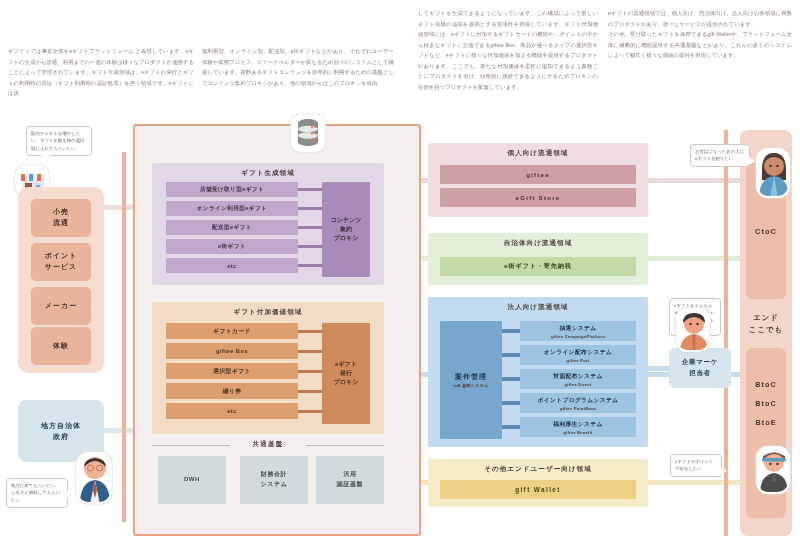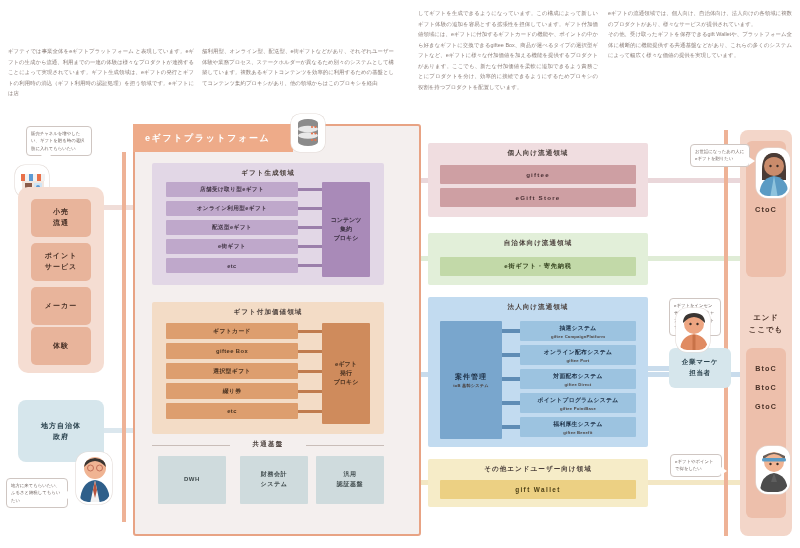--- a/index.html
+++ b/index.html
@@ -178,35 +178,35 @@
     display: flex; align-items: center; justify-content: center; text-align: center;
     font-size: 7px; font-weight: bold; color: #2d4550; line-height: 1.6; letter-spacing: 1px;
   }
 
   
   #right-enduser-band {
     left: 740px; top: 130px; width: 52px; height: 406px;
     background: #f3d6c9; border-radius: 8px;
   }
   #ctoc-box {
-    left: 746px; top: 141px; width: 40px; height: 136px;
+    left: 746px; top: 163px; width: 40px; height: 136px;
     background: #edbfab; border-radius: 6px;
     display: flex; align-items: center; justify-content: center;
     font-size: 7.4px; font-weight: bold; color: #4a3228; letter-spacing: 1.1px;
   }
   #enduser-label {
     left: 740px; top: 312px; width: 52px;
     text-align: center; font-size: 7.4px; font-weight: bold;
     color: #4a3228; line-height: 1.6; letter-spacing: 1px;
   }
   #btob-box {
     left: 746px; top: 348px; width: 40px; height: 170px;
     background: #edbfab; border-radius: 6px;
     display: flex; flex-direction: column; align-items: center; justify-content: flex-start;
-    padding-top: 16px; gap: 10px;
+    padding-top: 32px; gap: 10px;
     font-size: 7.2px; font-weight: bold; color: #4a3228; letter-spacing: 1.1px;
   }
   #marketer-box {
     left: 669px; top: 348px; width: 62px; height: 40px;
     background: #d6e6ec; border-radius: 6px;
     display: flex; align-items: center; justify-content: center; text-align: center;
     font-size: 6.6px; font-weight: bold; color: #2d4550; line-height: 1.6; letter-spacing: .6px;
   }
 
   
@@ -269,23 +269,20 @@
   <div class="conn" style="left:143px; top:372px; width:246px; height:5px; background:#f0d9c5;"></div>
 
   <div class="conn" style="left:648px; top:178px; width:100px; height:5px; background:#ead7da;"></div>
   <div class="conn" style="left:648px; top:256px; width:100px; height:5px; background:#dfecd6;"></div>
   <div class="conn" style="left:648px; top:366px; width:30px; height:5px; background:#c9dcec;"></div>
   <div class="conn" style="left:648px; top:372px; width:100px; height:5px; background:#c9dcec;"></div>
   <div class="conn" style="left:648px; top:480px; width:100px; height:5px; background:#f3e7c4;"></div>
   <div class="conn" style="left:724px; top:130px; width:4px; height:406px; background:#eeb296;"></div>
 
   <div id="platform"></div>
-  <div id="platform-tab">
-    <span>eギフトプラットフォーム</span>
-  </div>
 
   <div class="avatar" style="left:291px; top:114px; width:34px; height:38px; border-radius:9px;">
     <svg width="30" height="34" viewBox="0 0 30 34" style="display:block;margin:0 auto">
       <ellipse cx="15" cy="7" rx="10" ry="4" fill="#8b8b8b"></ellipse>
       <rect x="5" y="7" width="20" height="19" fill="#8b8b8b"></rect>
       <ellipse cx="15" cy="26" rx="10" ry="4" fill="#8b8b8b"></ellipse>
       <ellipse cx="15" cy="13" rx="10" ry="3.2" fill="#e8e8e8"></ellipse>
       <ellipse cx="15" cy="19.5" rx="10" ry="3.2" fill="#e8e8e8"></ellipse>
       <circle cx="19" cy="11" r="1.1" fill="#e8714a"></circle>
       <circle cx="19" cy="17.5" r="1.1" fill="#e8714a"></circle>
@@ -471,21 +468,21 @@
   <div class="box" id="ctoc-box">CtoC</div>
 
   <div class="box" id="enduser-label">
     <div>エンド</div>
     <div>ここでも</div>
   </div>
 
   <div class="box" id="btob-box">
     <div>BtoC</div>
     <div>BtoC</div>
-    <div>GtoC</div>
+    <div>BtoE</div>
   </div>
 
   <div class="box" id="marketer-box">
     <div>
       <div>企業マーケ</div>
       <div>担当者</div>
     </div>
   </div>
 
   <div class="bubble bub-right" style="left:690px; top:144px; width:60px;">お世話になったあの人にeギフトを贈りたい</div>

